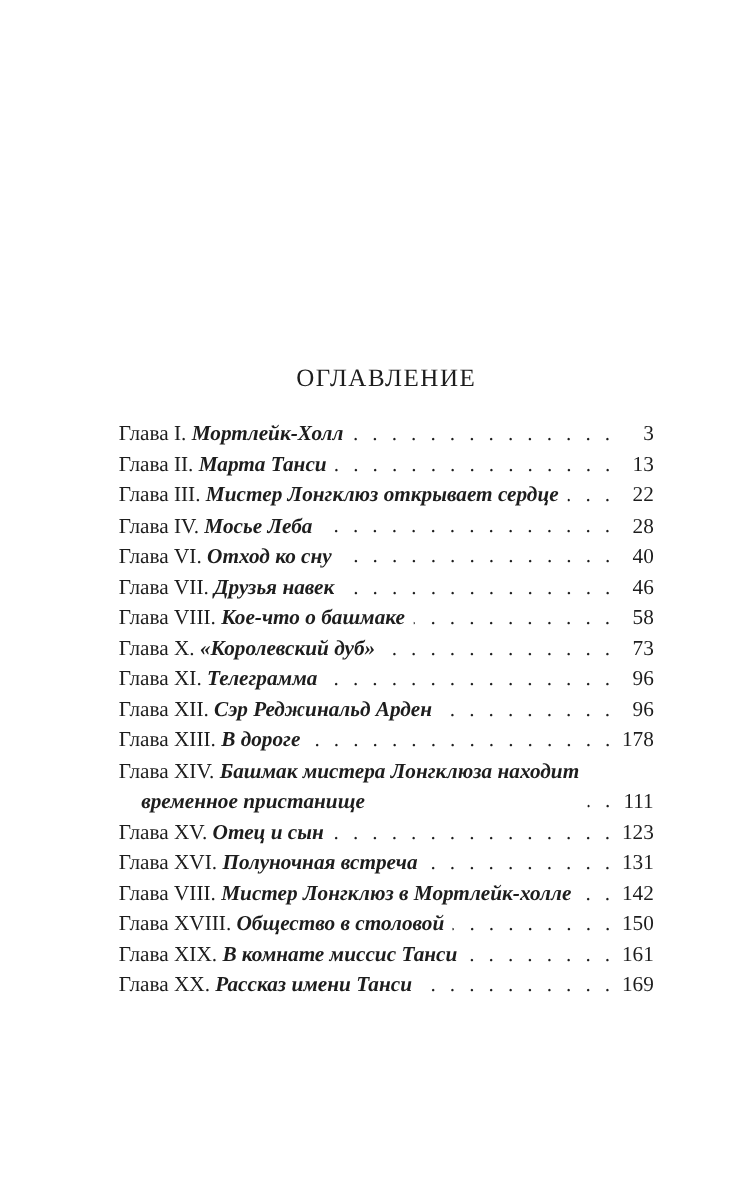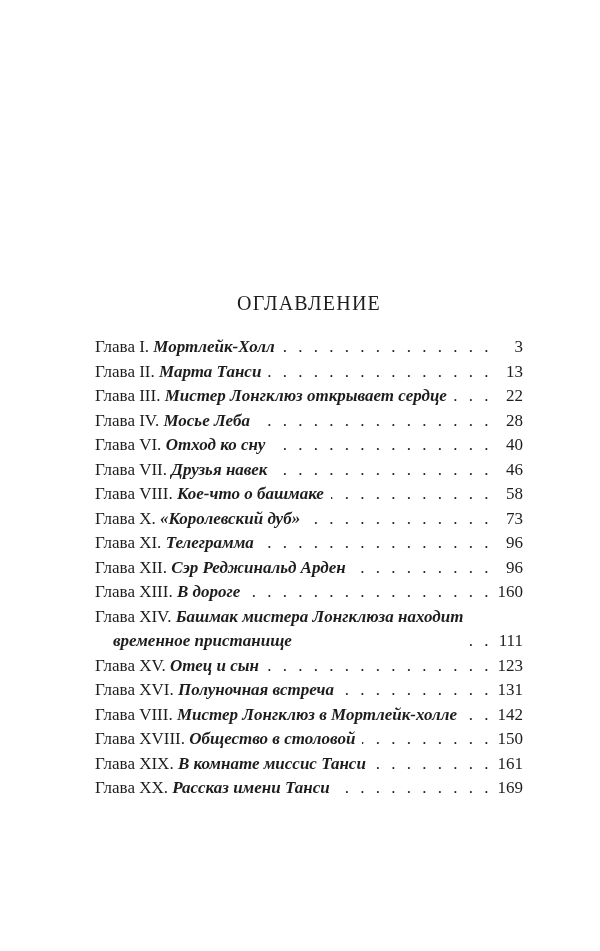--- a/index.html
+++ b/index.html
@@ -140,21 +140,21 @@
 
   <div class="row">
     <span class="txt"><span class="chap">Глава XII.</span> <span class="chapname">Сэр Реджинальд Арден</span></span>
     <span class="leader" aria-hidden="true"></span>
     <span class="pagenum">96</span>
   </div>
 
   <div class="row">
     <span class="txt"><span class="chap">Глава XIII.</span> <span class="chapname">В дороге</span></span>
     <span class="leader" aria-hidden="true"></span>
-    <span class="pagenum">160</span>
+    <span class="pagenum">178</span>
   </div>
 
   <div class="row">
     <span class="txt"><span class="chap">Глава XIV.</span> <span class="chapname">Башмак мистера Лонгклюза находит
 временное пристанище</span></span>
     <span class="leader" aria-hidden="true"></span>
     <span class="pagenum">111</span>
   </div>
 
   <div class="row">

